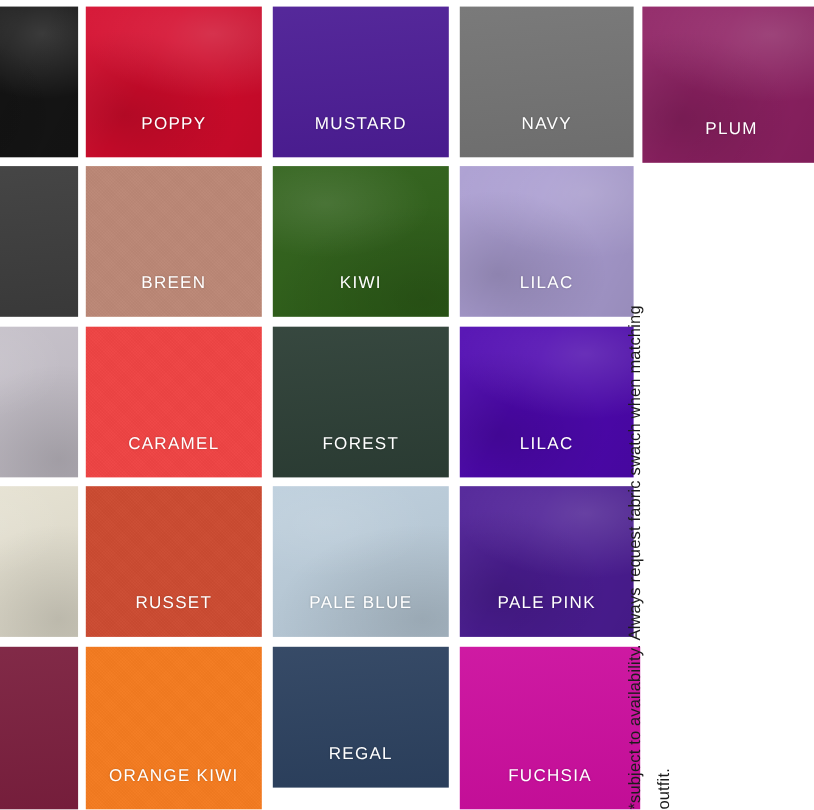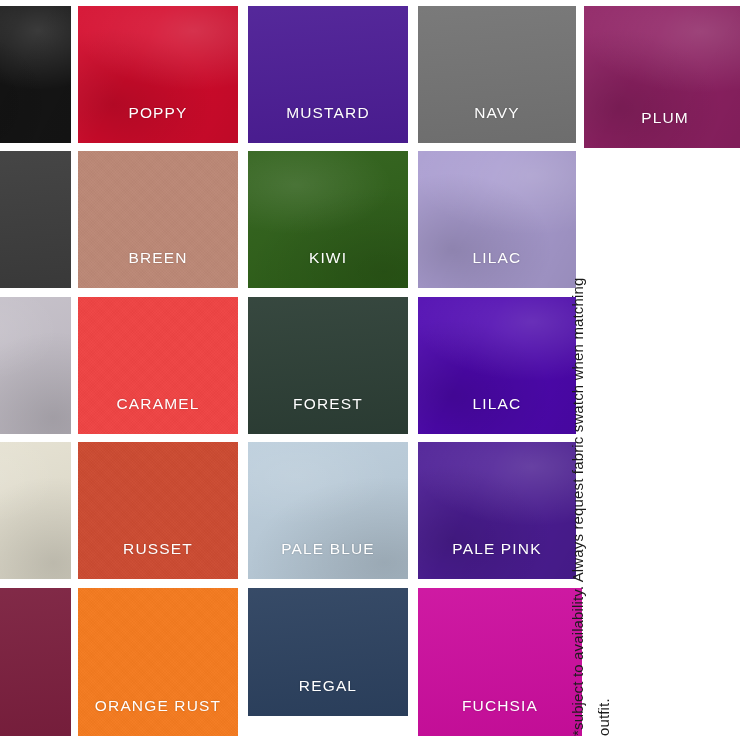--- a/index.html
+++ b/index.html
@@ -164,21 +164,21 @@
     </div>
     <div class="swatch" style="left: 402px; top: 442px; width: 158px; height: 137px; background: #4c1d95;">
       <div class="cloth sheen-a"></div>
       <div class="swatch-label">PALE PINK</div>
     </div>
     <div class="swatch" style="left: -62px; top: 588px; width: 117px; height: 148px; background: rgb(123, 31, 62);">
       <div class="cloth sheen-flat"></div>
     </div>
     <div class="swatch" style="left: 62px; top: 588px; width: 160px; height: 148px; background: rgb(244, 123, 32);">
       <div class="cloth grain"></div>
-      <div class="swatch-label">ORANGE RUST</div>
+      <div class="swatch-label">ORANGE KIWI</div>
     </div>
     <div class="swatch" style="left: 232px; top: 588px; width: 160px; height: 128px; background: rgb(44, 65, 95);">
       <div class="cloth sheen-flat"></div>
       <div class="swatch-label">REGAL</div>
     </div>
     <div class="swatch" style="left: 402px; top: 588px; width: 164px; height: 148px; background: rgb(204, 14, 158);">
       <div class="cloth sheen-flat"></div>
       <div class="swatch-label">FUCHSIA</div>
     </div>
   </div>

